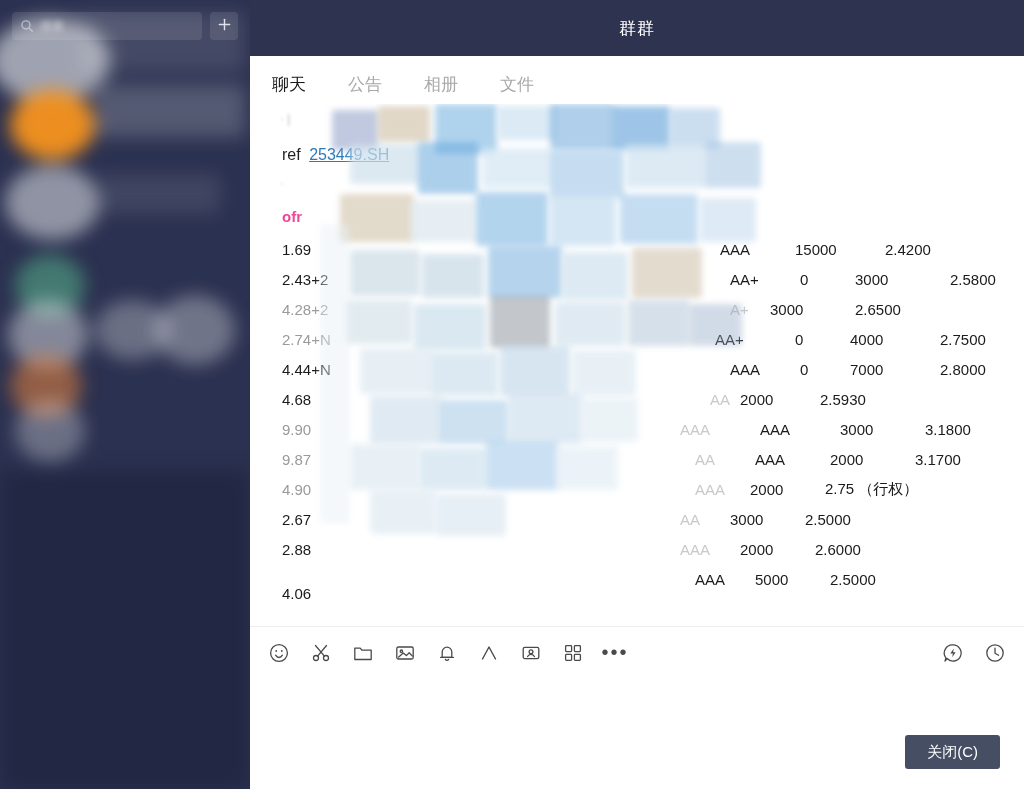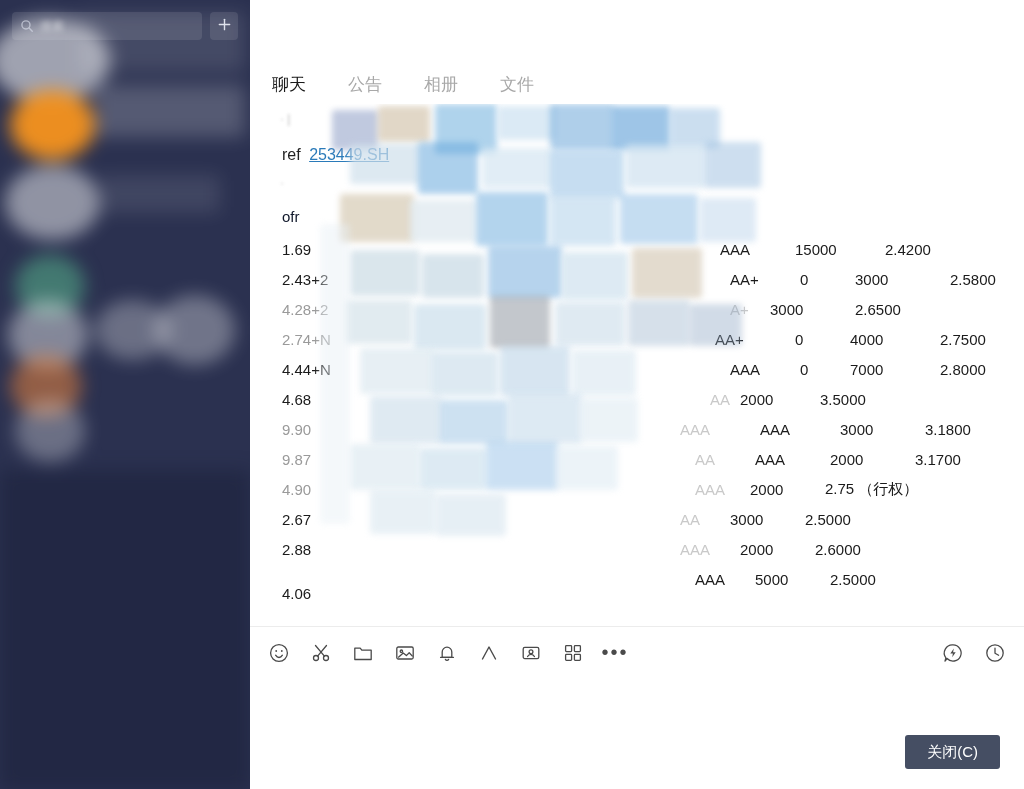--- a/index.html
+++ b/index.html
@@ -132,21 +132,21 @@
     position: absolute; left: 32px; top: 42px;
     font-size: 16px; color: #1f1f1f;
     white-space: nowrap;
   }
   .ref-link {
     color: #2a7ab9; text-decoration: underline;
     margin-left: 4px;
   }
   .ofr-line {
     position: absolute; left: 32px; top: 104px;
-    font-size: 15px; color: #0f172a; font-weight: 400;
+    font-size: 15px; color: #ec4899; font-weight: 700;
   }
 
   
   .rows { position: absolute; left: 0; top: 130px; width: 774px; }
   .qrow {
     position: relative;
     height: 30px;
     display: flex; align-items: center;
     font-size: 15px; color: #1b1b1b;
     white-space: nowrap;
@@ -273,20 +273,23 @@
         <span class="sb-time"></span>
       </div>
       <div class="sb-item" style="top:62px;opacity:.0">
         <span class="sb-time">4:25</span>
       </div>
     </div>
   </div>
 
   <div class="panel">
 
+    <div class="titlebar">
+      <span class="title-text">群群</span>
+    </div>
 
     <div class="tabs">
       <div class="tab active">
         <span>聊天</span>
       </div>
       <div class="tab">
         <span>公告</span>
       </div>
       <div class="tab">
         <span>相册</span>
@@ -352,21 +355,21 @@
               <span class="qcell" style="left: 32px;">4.44+N</span>
               <span class="qcell" style="left: 480px;">AAA</span>
               <span class="qcell" style="left: 550px;">0</span>
               <span class="qcell" style="left: 600px;">7000</span>
               <span class="qcell" style="left: 690px;">2.8000</span>
             </div>
             <div class="qrow">
               <span class="qcell" style="left: 32px;">4.68</span>
               <span class="qcell faint" style="left: 460px;">AA</span>
               <span class="qcell" style="left: 490px;">2000</span>
-              <span class="qcell" style="left: 570px;">3.5000</span>
+              <span class="qcell" style="left: 570px;">2.5930</span>
             </div>
             <div class="qrow">
               <span class="qcell dim" style="left: 32px;">9.90</span>
               <span class="qcell faint" style="left: 430px;">AAA</span>
               <span class="qcell" style="left: 510px;">AAA</span>
               <span class="qcell" style="left: 590px;">3000</span>
               <span class="qcell" style="left: 675px;">3.1800</span>
             </div>
             <div class="qrow">
               <span class="qcell dim" style="left: 32px;">9.87</span>

